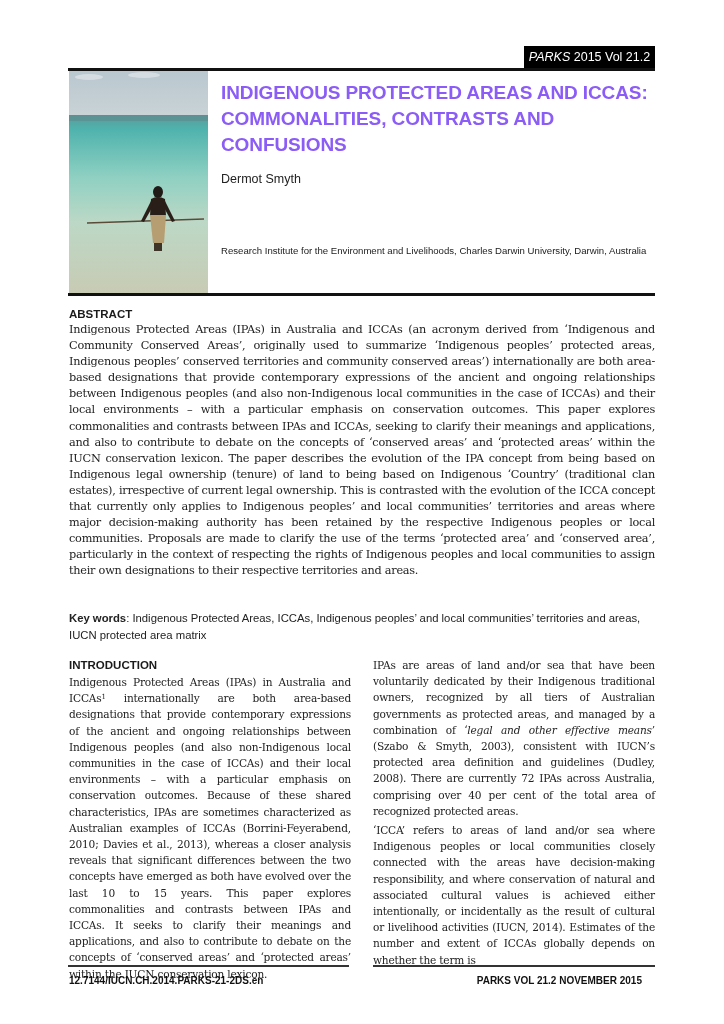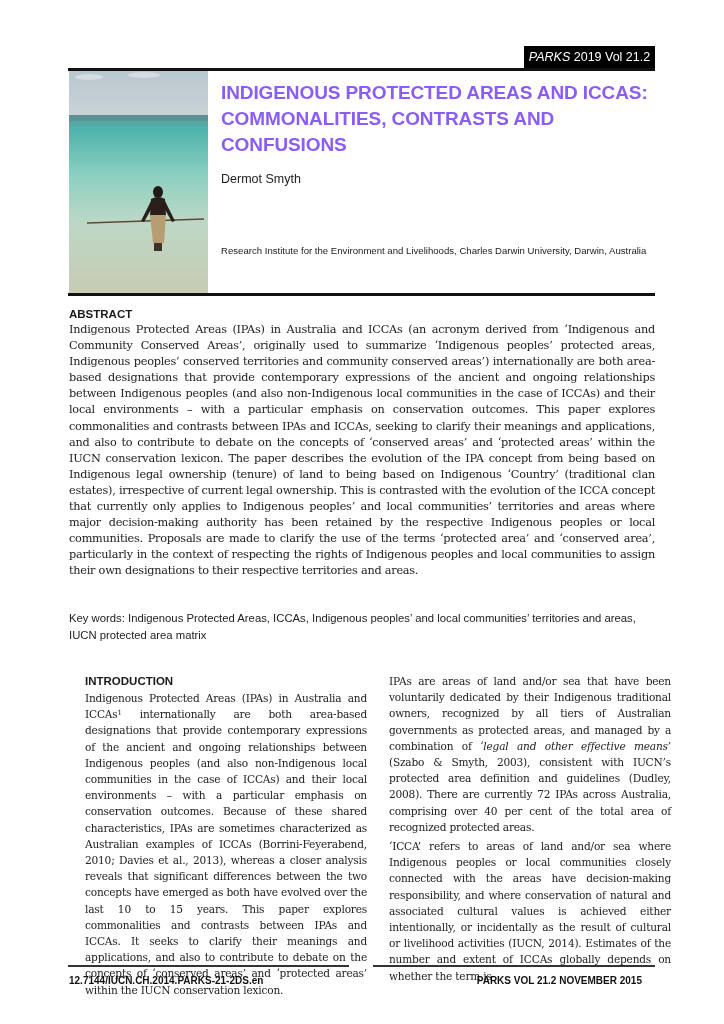--- a/index.html
+++ b/index.html
@@ -26,38 +26,38 @@
 
   #abstract-heading { position: absolute; left: 69px; top: 308px; font-size: 11.5px; font-weight: bold; margin: 0; text-align: right; }
   #abstract-text {
     position: absolute; left: 69px; top: 322px; width: 586px; margin: 0;
     font-size: 11.3px; line-height: 16.1px; text-align: justify; color: #222; letter-spacing: -0.25px;
   }
   #keywords {
     position: absolute; left: 69px; top: 610px; width: 586px; margin: 0;
     font-size: 11.3px; line-height: 17px; color: #222;
   }
-  #keywords b { font-weight: normal; }
+  #keywords b { font-weight: bold; }
 
-  #intro-heading { position: absolute; left: 69px; top: 659px; font-size: 11.5px; font-weight: bold; margin: 16px; }
-  .col { position: absolute; width: 282px; margin: 16px; font-size: 10.6px; line-height: 16.2px; text-align: justify; color: #222; letter-spacing: -0.2px; }
+  #intro-heading { position: absolute; left: 69px; top: 659px; font-size: 11.5px; font-weight: bold; margin: 0; }
+  .col { position: absolute; width: 282px; margin: 0; font-size: 10.6px; line-height: 16.2px; text-align: justify; color: #222; letter-spacing: -0.2px; }
   #intro-col1 { left: 69px; top: 674px; }
   #col2-p1 { left: 373px; top: 657px; }
   #col2-p2 { left: 373px; top: 822px; }
   sup { font-size: 7px; vertical-align: 3px; line-height: 0; }
 
   #footer-rule-left { position: absolute; left: 68px; top: 965px; width: 281px; height: 2px; background: #333; }
   #footer-rule-right { position: absolute; left: 373px; top: 965px; width: 282px; height: 2px; background: #333; }
   #footer-doi { position: absolute; left: 69px; top: 975px; font-size: 10px; font-weight: bold; color: #111; }
   #footer-issue { position: absolute; right: 82px; top: 975px; font-size: 10px; font-weight: bold; color: #111; }
 </style>
 </head>
 <body>
 
-<div id="journal-badge" class="sans"><em>PARKS</em> <span>2019 Vol 21.2</span></div>
+<div id="journal-badge" class="sans"><em>PARKS</em> <span>2015 Vol 21.2</span></div>
 <div id="top-rule"></div>
 
 <div id="cover-photo">
   <svg width="139" height="222" viewBox="0 0 139 222" xmlns="http://www.w3.org/2000/svg">
     <defs>
       <linearGradient id="sky" x1="0" y1="0" x2="0" y2="1">
         <stop offset="0" stop-color="#b9c7cf"></stop>
         <stop offset="1" stop-color="#c9d3d6"></stop>
       </linearGradient>
       <linearGradient id="sea" x1="0" y1="0" x2="0" y2="1">

